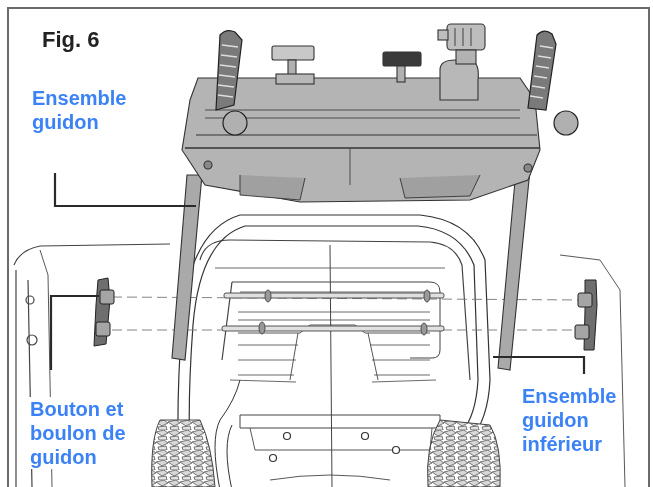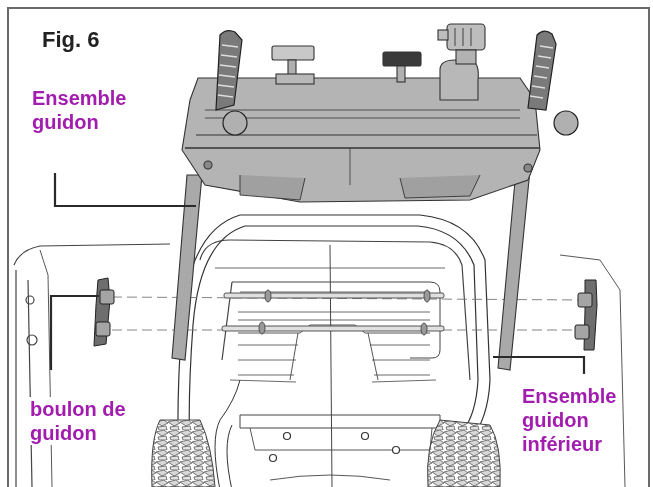--- a/index.html
+++ b/index.html
@@ -2,21 +2,21 @@
 <html><head>
 <meta charset="utf-8">
 <style>
   html, body { margin: 0; padding: 0; background: #ffffff; }
   body { width: 653px; height: 487px; position: relative; overflow: hidden;
          font-family: "Liberation Sans", "DejaVu Sans", sans-serif; }
   #frame { position: absolute; left: 7px; top: 7px; width: 643px; height: 480px;
            border-top: 2px solid #6a6a6a; border-left: 2px solid #6a6a6a; border-right: 2px solid #6a6a6a;
            box-sizing: border-box; }
   svg#art { position: absolute; left: 0; top: 0; }
-  .label { position: absolute; font-weight: bold; color: #a21caf; font-size: 20px; line-height: 24px;
+  .label { position: absolute; font-weight: bold; color: #3b82f6; font-size: 20px; line-height: 24px;
            background: transparent; white-space: nowrap; }
   .fig-title { position: absolute; left: 42px; top: 27px; font-size: 22px; font-weight: bold; color: #222222; text-align: center; }
   .lbl-bg { background: #ffffff; padding: 0 2px; }
 </style>
 </head>
 <body>
 
 <div id="frame"></div>
 
 <svg id="art" width="653" height="487" viewBox="0 0 653 487">
@@ -146,20 +146,21 @@
 </svg>
 
 <div class="fig-title">Fig. 6</div>
 
 <div class="label" style="left:32px; top:86px;">
   <div>Ensemble</div>
   <div>guidon</div>
 </div>
 
 <div class="label" style="left:28px; top:397px;">
+  <div class="lbl-bg">Bouton et</div>
   <div class="lbl-bg">boulon de</div>
   <div class="lbl-bg">guidon</div>
 </div>
 
 <div class="label" style="left:520px; top:384px;">
   <div class="lbl-bg">Ensemble</div>
   <div class="lbl-bg">guidon</div>
   <div class="lbl-bg">inférieur</div>
 </div>
 

